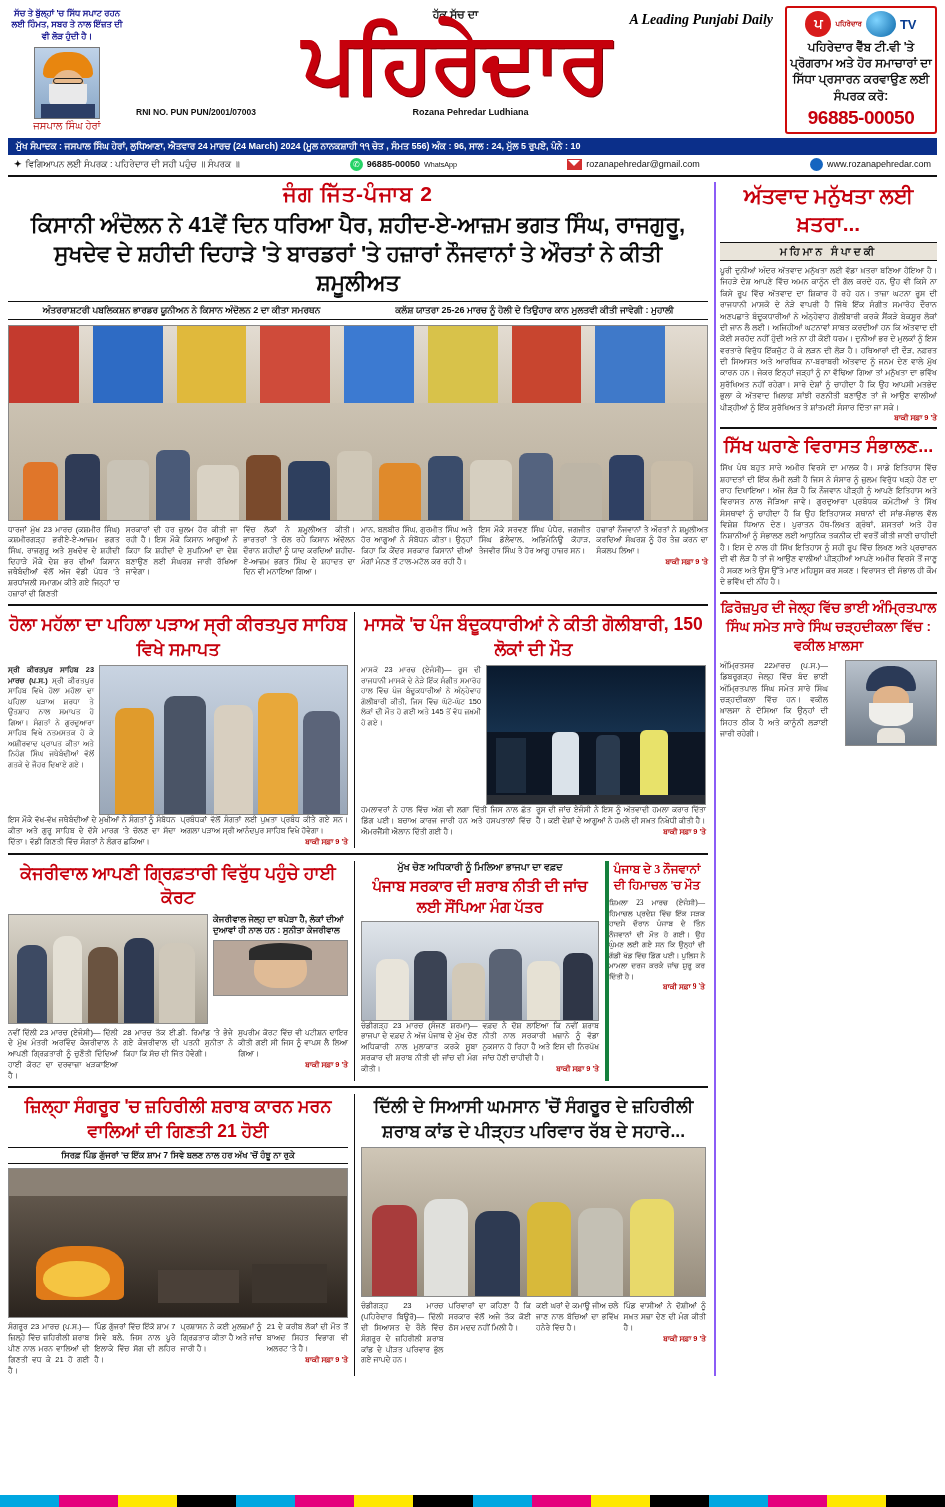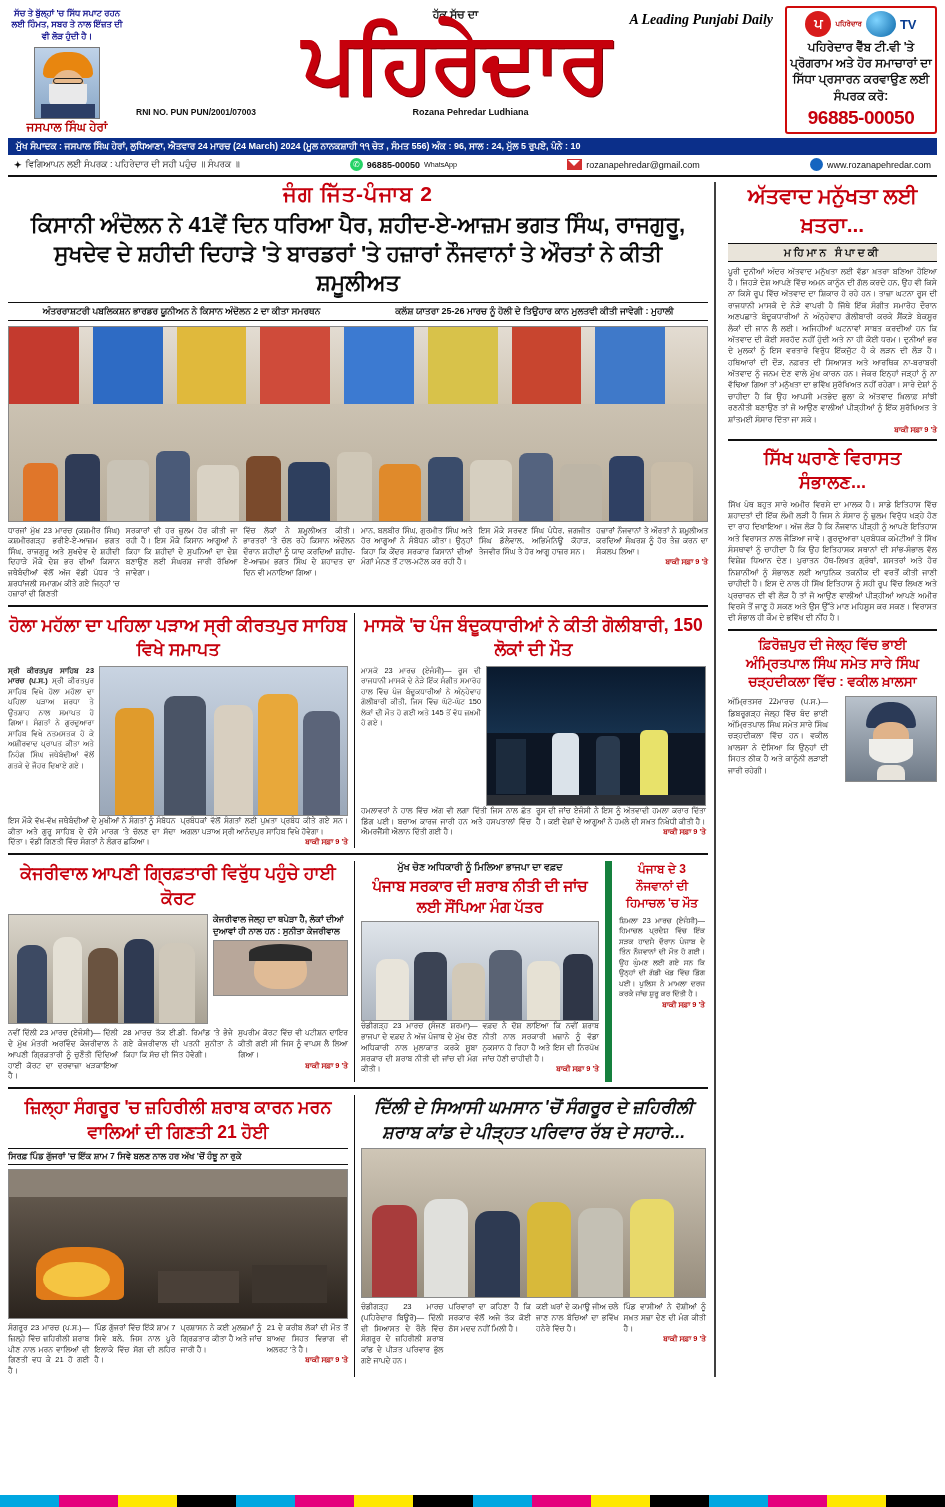--- a/index.html
+++ b/index.html
@@ -23,21 +23,21 @@
   .mh-photo {
     width: 66px; height: 72px; margin: 3px auto 1px auto;
     background: linear-gradient(#bfd2e8, #8aa8c8);
     border: 1px solid #777; position: relative; overflow: hidden;
   }
   .mh-photo .turban { position:absolute; left:8px; top:4px; width:50px; height:26px; background:#e8860f; border-radius:26px 26px 6px 6px;}
   .mh-photo .face { position:absolute; left:17px; top:22px; width:32px; height:30px; background:#e7b98c; border-radius:50% 50% 45% 45%;}
   .mh-photo .beard { position:absolute; left:14px; top:36px; width:38px; height:26px; background:#e9e9ea; border-radius:0 0 40% 40%;}
   .mh-photo .glasses { position:absolute; left:18px; top:30px; width:30px; height:6px; border:1px solid #222; border-radius:3px;}
   .mh-photo .body { position:absolute; left:6px; bottom:0; width:54px; height:14px; background:#2d3f66;}
-  .mh-left .name { font-size: 12px; font-weight: bold; color: #b40000; }
+  .mh-left .name { font-size: 10px; font-weight: normal; color: #b40000; }
 
   .mh-center { flex: 1; text-align: center; position: relative; }
   .mh-kicker { font-size: 11px; font-weight: bold; color: #111; margin-top: 2px; }
   .mh-tag { position:absolute; right: 6px; top: 6px; font-size: 14px; font-style: italic; font-weight: bold; color:#000; font-family:"Liberation Serif", serif;margin-left:10px;}
   .mh-title {
     font-size: 84px; line-height: 0.95; font-weight: bold; color: #c6000c;
     letter-spacing: -2px; margin: 2px 0 0 0; font-family: "Liberation Sans", sans-serif;
     text-shadow: 1px 1px 0 #7a0006;
   }
   .mh-sub { display:flex; justify-content: space-between; align-items:center; font-size: 8.5px; margin-top: 4px; padding: 0 4px;}
@@ -66,21 +66,21 @@
   .cb-item { display:flex; align-items:center; gap:4px; }
   .ic-wa { width:13px;height:13px;border-radius:50%;background:#25D366;color:#fff;font-size:8px;display:flex;align-items:center;justify-content:center;}
   .ic-mail { width:15px;height:11px;background:#d32f2f; position:relative;}
   .ic-mail:after{content:"";position:absolute;left:1px;top:1px;border-left:6px solid transparent;border-right:6px solid transparent;border-top:6px solid #fff;}
   .ic-web { width:13px;height:13px;border-radius:50%;background:#1565c0;}
   .ic-eps { font-size:9px; font-weight:bold;}
 
   
   .content { display: flex; gap: 6px; margin-top: 5px; }
   .left-col { width: 700px; }
-  .right-col { width: 223px; border-left: 2px solid #404040; padding-left: 12px; }
+  .right-col { width: 223px; border-left: 2px solid #8b5cf6; padding-left: 4px; }
   .rule-thick { border-top: 2px solid #111; margin: 5px 0; }
 
   
   .lead-kicker { text-align:center; font-size: 21px; font-weight:bold; color:#c6000c; letter-spacing:1px; }
   .lead-head {
     text-align:center; font-size: 22px; line-height:1.32; font-weight: bold; color:#0b0b0b; margin: 4px 2px 4px 2px;
   }
   .lead-sub {
     display:flex; border-top:1px solid #111; border-bottom:1px solid #111; padding: 3px 0;
     font-size: 9px; font-weight:bold; text-align:center; gap:6px;
@@ -96,21 +96,21 @@
 
   .cap-cols { display:flex; gap:6px; margin-top:4px; font-size:7.6px; line-height:1.4; text-align:justify;}
   .cap-cols .c { flex:1; }
   .endnote { color:#b40000; font-weight:bold; text-align:right; font-size:7.4px;}
 
   
   .row3 { display:flex; gap:6px; margin-top:6px; }
   .col-a { width: 340px; }
   .col-b { width: 352px; border-left:1px solid #111; padding-left:6px;}
   .story-head { text-align:center; font-size: 17.5px; font-weight:bold; color:#c6000c; line-height:1.4; }
-  .story-head.black { color:#111;font-style:italic; }
+  .story-head.black { color:#111; }
   .photo { border:1px solid #8a8a8a; position:relative; overflow:hidden; }
   .cols2 { display:flex; gap:5px; font-size:7.6px; line-height:1.42; text-align:justify; margin-top:0;}
   .cols2 .c { flex:1; }
   .cols3 { display:flex; gap:5px; font-size:7.6px; line-height:1.42; text-align:justify; margin-top:4px;}
   .cols3 .c { flex:1; }
 
   .row4 { display:flex; gap:6px; margin-top:6px; }
 
   
   .rc-head { text-align:center; font-size: 21px; font-weight:bold; color:#c6000c; line-height:1.34; }
@@ -346,33 +346,33 @@
           </div>
           <div class="cols2">
             <div class="c">ਚੰਡੀਗੜ੍ਹ 23 ਮਾਰਚ (ਸੰਜਣ ਸ਼ਰਮਾ)— ਭਾਜਪਾ ਦੇ ਵਫ਼ਦ ਨੇ ਅੱਜ ਪੰਜਾਬ ਦੇ ਮੁੱਖ ਚੋਣ ਅਧਿਕਾਰੀ ਨਾਲ ਮੁਲਾਕਾਤ ਕਰਕੇ ਸੂਬਾ ਸਰਕਾਰ ਦੀ ਸ਼ਰਾਬ ਨੀਤੀ ਦੀ ਜਾਂਚ ਦੀ ਮੰਗ ਕੀਤੀ।</div>
             <div class="c">
               <span>ਵਫ਼ਦ ਨੇ ਦੋਸ਼ ਲਾਇਆ ਕਿ ਨਵੀਂ ਸ਼ਰਾਬ ਨੀਤੀ ਨਾਲ ਸਰਕਾਰੀ ਖ਼ਜ਼ਾਨੇ ਨੂੰ ਵੱਡਾ ਨੁਕਸਾਨ ਹੋ ਰਿਹਾ ਹੈ ਅਤੇ ਇਸ ਦੀ ਨਿਰਪੱਖ ਜਾਂਚ ਹੋਣੀ ਚਾਹੀਦੀ ਹੈ।</span>
               <div class="endnote">ਬਾਕੀ ਸਫ਼ਾ 9 'ਤੇ</div>
             </div>
           </div>
         </div>
 
-        <div style="width:100px;border-left:7px solid #15803d;padding-left:7px;">
+        <div style="width:100px;border-left:4px solid #15803d;padding-left:0;font-family:Liberation Serif, serif;">
           <div class="story-head" style="font-size:12px;">ਪੰਜਾਬ ਦੇ 3 ਨੌਜਵਾਨਾਂ ਦੀ ਹਿਮਾਚਲ 'ਚ ਮੌਤ</div>
           <div style="font-size:7.3px;line-height:1.44;text-align:justify;margin-top:4px;">ਸ਼ਿਮਲਾ 23 ਮਾਰਚ (ਏਜੰਸੀ)— ਹਿਮਾਚਲ ਪ੍ਰਦੇਸ਼ ਵਿੱਚ ਇੱਕ ਸੜਕ ਹਾਦਸੇ ਦੌਰਾਨ ਪੰਜਾਬ ਦੇ ਤਿੰਨ ਨੌਜਵਾਨਾਂ ਦੀ ਮੌਤ ਹੋ ਗਈ। ਉਹ ਘੁੰਮਣ ਲਈ ਗਏ ਸਨ ਕਿ ਉਨ੍ਹਾਂ ਦੀ ਗੱਡੀ ਖੱਡ ਵਿੱਚ ਡਿੱਗ ਪਈ। ਪੁਲਿਸ ਨੇ ਮਾਮਲਾ ਦਰਜ ਕਰਕੇ ਜਾਂਚ ਸ਼ੁਰੂ ਕਰ ਦਿੱਤੀ ਹੈ।</div>
           <div class="endnote">ਬਾਕੀ ਸਫ਼ਾ 9 'ਤੇ</div>
         </div>
       </div>
 
       <div class="rule-thick"></div>
 
       <div class="row3">
         <div class="col-a">
           <div class="story-head">ਜ਼ਿਲ੍ਹਾ ਸੰਗਰੂਰ 'ਚ ਜ਼ਹਿਰੀਲੀ ਸ਼ਰਾਬ ਕਾਰਨ ਮਰਨ ਵਾਲਿਆਂ ਦੀ ਗਿਣਤੀ 21 ਹੋਈ</div>
-          <div style="text-align:left;font-size:8.6px;font-weight:bold;border-top:1px solid #111;border-bottom:1px solid #111;margin-top:4px;padding:2px 0;">ਸਿਰਫ਼ ਪਿੰਡ ਗੁੱਜਰਾਂ 'ਚ ਇੱਕ ਸ਼ਾਮ 7 ਸਿਵੇ ਬਲਣ ਨਾਲ ਹਰ ਅੱਖ 'ਚੋਂ ਹੰਝੂ ਨਾ ਰੁਕੇ</div>
+          <div style="text-align:center;font-size:8.6px;font-weight:bold;border-top:1px solid #111;border-bottom:1px solid #111;margin-top:4px;padding:2px 0;">ਸਿਰਫ਼ ਪਿੰਡ ਗੁੱਜਰਾਂ 'ਚ ਇੱਕ ਸ਼ਾਮ 7 ਸਿਵੇ ਬਲਣ ਨਾਲ ਹਰ ਅੱਖ 'ਚੋਂ ਹੰਝੂ ਨਾ ਰੁਕੇ</div>
           <div class="photo" style="height:150px;margin-top:4px;background:#2a2420;position:relative;">
             <div style="position:absolute;inset:0;background:linear-gradient(#6d6256,#2b241e);"></div>
             <div style="position:absolute;left:8%;bottom:12%;width:26%;height:36%;background:#e07b19;border-radius:40% 40% 10% 10%;"></div>
             <div style="position:absolute;left:10%;bottom:14%;width:20%;height:24%;background:#f5c542;border-radius:50%;"></div>
             <div style="position:absolute;left:44%;bottom:10%;width:24%;height:22%;background:#4a4038;"></div>
             <div style="position:absolute;left:72%;bottom:10%;width:22%;height:26%;background:#3d352e;"></div>
             <div style="position:absolute;left:0;top:0;width:100%;height:18%;background:#8b8175;"></div>
           </div>
           <div class="cols3" style="margin-top:4px;">
             <div class="c">ਸੰਗਰੂਰ 23 ਮਾਰਚ (ਪ.ਸ.)— ਜ਼ਿਲ੍ਹੇ ਵਿੱਚ ਜ਼ਹਿਰੀਲੀ ਸ਼ਰਾਬ ਪੀਣ ਨਾਲ ਮਰਨ ਵਾਲਿਆਂ ਦੀ ਗਿਣਤੀ ਵਧ ਕੇ 21 ਹੋ ਗਈ ਹੈ।</div>
@@ -413,21 +413,21 @@
     <div class="right-col">
       <div class="rc-head">ਅੱਤਵਾਦ ਮਨੁੱਖਤਾ ਲਈ ਖ਼ਤਰਾ...</div>
       <div class="rc-badge">ਮਹਿਮਾਨ ਸੰਪਾਦਕੀ</div>
       <div class="rc-body">ਪੂਰੀ ਦੁਨੀਆਂ ਅੰਦਰ ਅੱਤਵਾਦ ਮਨੁੱਖਤਾ ਲਈ ਵੱਡਾ ਖ਼ਤਰਾ ਬਣਿਆ ਹੋਇਆ ਹੈ। ਜਿਹੜੇ ਦੇਸ਼ ਆਪਣੇ ਵਿੱਚ ਅਮਨ ਕਾਨੂੰਨ ਦੀ ਗੱਲ ਕਰਦੇ ਹਨ, ਉਹ ਵੀ ਕਿਸੇ ਨਾ ਕਿਸੇ ਰੂਪ ਵਿੱਚ ਅੱਤਵਾਦ ਦਾ ਸ਼ਿਕਾਰ ਹੋ ਰਹੇ ਹਨ। ਤਾਜ਼ਾ ਘਟਨਾ ਰੂਸ ਦੀ ਰਾਜਧਾਨੀ ਮਾਸਕੋ ਦੇ ਨੇੜੇ ਵਾਪਰੀ ਹੈ ਜਿੱਥੇ ਇੱਕ ਸੰਗੀਤ ਸਮਾਰੋਹ ਦੌਰਾਨ ਅਣਪਛਾਤੇ ਬੰਦੂਕਧਾਰੀਆਂ ਨੇ ਅੰਨ੍ਹੇਵਾਹ ਗੋਲੀਬਾਰੀ ਕਰਕੇ ਸੈਂਕੜੇ ਬੇਕਸੂਰ ਲੋਕਾਂ ਦੀ ਜਾਨ ਲੈ ਲਈ। ਅਜਿਹੀਆਂ ਘਟਨਾਵਾਂ ਸਾਬਤ ਕਰਦੀਆਂ ਹਨ ਕਿ ਅੱਤਵਾਦ ਦੀ ਕੋਈ ਸਰਹੱਦ ਨਹੀਂ ਹੁੰਦੀ ਅਤੇ ਨਾ ਹੀ ਕੋਈ ਧਰਮ। ਦੁਨੀਆਂ ਭਰ ਦੇ ਮੁਲਕਾਂ ਨੂੰ ਇਸ ਵਰਤਾਰੇ ਵਿਰੁੱਧ ਇੱਕਜੁੱਟ ਹੋ ਕੇ ਲੜਨ ਦੀ ਲੋੜ ਹੈ। ਹਥਿਆਰਾਂ ਦੀ ਦੌੜ, ਨਫ਼ਰਤ ਦੀ ਸਿਆਸਤ ਅਤੇ ਆਰਥਿਕ ਨਾ-ਬਰਾਬਰੀ ਅੱਤਵਾਦ ਨੂੰ ਜਨਮ ਦੇਣ ਵਾਲੇ ਮੁੱਖ ਕਾਰਨ ਹਨ। ਜੇਕਰ ਇਨ੍ਹਾਂ ਜੜ੍ਹਾਂ ਨੂੰ ਨਾ ਵੱਢਿਆ ਗਿਆ ਤਾਂ ਮਨੁੱਖਤਾ ਦਾ ਭਵਿੱਖ ਸੁਰੱਖਿਅਤ ਨਹੀਂ ਰਹੇਗਾ। ਸਾਰੇ ਦੇਸ਼ਾਂ ਨੂੰ ਚਾਹੀਦਾ ਹੈ ਕਿ ਉਹ ਆਪਸੀ ਮਤਭੇਦ ਭੁਲਾ ਕੇ ਅੱਤਵਾਦ ਖ਼ਿਲਾਫ਼ ਸਾਂਝੀ ਰਣਨੀਤੀ ਬਣਾਉਣ ਤਾਂ ਜੋ ਆਉਣ ਵਾਲੀਆਂ ਪੀੜ੍ਹੀਆਂ ਨੂੰ ਇੱਕ ਸੁਰੱਖਿਅਤ ਤੇ ਸ਼ਾਂਤਮਈ ਸੰਸਾਰ ਦਿੱਤਾ ਜਾ ਸਕੇ।</div>
       <div class="endnote">ਬਾਕੀ ਸਫ਼ਾ 9 'ਤੇ</div>
 
       <div class="rc-head2">ਸਿੱਖ ਘਰਾਣੇ ਵਿਰਾਸਤ ਸੰਭਾਲਣ...</div>
       <div class="rc-body" style="margin-top:4px;">ਸਿੱਖ ਪੰਥ ਬਹੁਤ ਸਾਰੇ ਅਮੀਰ ਵਿਰਸੇ ਦਾ ਮਾਲਕ ਹੈ। ਸਾਡੇ ਇਤਿਹਾਸ ਵਿੱਚ ਸ਼ਹਾਦਤਾਂ ਦੀ ਇੱਕ ਲੰਮੀ ਲੜੀ ਹੈ ਜਿਸ ਨੇ ਸੰਸਾਰ ਨੂੰ ਜ਼ੁਲਮ ਵਿਰੁੱਧ ਖੜ੍ਹੇ ਹੋਣ ਦਾ ਰਾਹ ਦਿਖਾਇਆ। ਅੱਜ ਲੋੜ ਹੈ ਕਿ ਨੌਜਵਾਨ ਪੀੜ੍ਹੀ ਨੂੰ ਆਪਣੇ ਇਤਿਹਾਸ ਅਤੇ ਵਿਰਾਸਤ ਨਾਲ ਜੋੜਿਆ ਜਾਵੇ। ਗੁਰਦੁਆਰਾ ਪ੍ਰਬੰਧਕ ਕਮੇਟੀਆਂ ਤੇ ਸਿੱਖ ਸੰਸਥਾਵਾਂ ਨੂੰ ਚਾਹੀਦਾ ਹੈ ਕਿ ਉਹ ਇਤਿਹਾਸਕ ਸਥਾਨਾਂ ਦੀ ਸਾਂਭ-ਸੰਭਾਲ ਵੱਲ ਵਿਸ਼ੇਸ਼ ਧਿਆਨ ਦੇਣ। ਪੁਰਾਤਨ ਹੱਥ-ਲਿਖਤ ਗ੍ਰੰਥਾਂ, ਸ਼ਸਤਰਾਂ ਅਤੇ ਹੋਰ ਨਿਸ਼ਾਨੀਆਂ ਨੂੰ ਸੰਭਾਲਣ ਲਈ ਆਧੁਨਿਕ ਤਕਨੀਕ ਦੀ ਵਰਤੋਂ ਕੀਤੀ ਜਾਣੀ ਚਾਹੀਦੀ ਹੈ। ਇਸ ਦੇ ਨਾਲ ਹੀ ਸਿੱਖ ਇਤਿਹਾਸ ਨੂੰ ਸਹੀ ਰੂਪ ਵਿੱਚ ਲਿਖਣ ਅਤੇ ਪ੍ਰਚਾਰਨ ਦੀ ਵੀ ਲੋੜ ਹੈ ਤਾਂ ਜੋ ਆਉਣ ਵਾਲੀਆਂ ਪੀੜ੍ਹੀਆਂ ਆਪਣੇ ਅਮੀਰ ਵਿਰਸੇ ਤੋਂ ਜਾਣੂ ਹੋ ਸਕਣ ਅਤੇ ਉਸ ਉੱਤੇ ਮਾਣ ਮਹਿਸੂਸ ਕਰ ਸਕਣ। ਵਿਰਾਸਤ ਦੀ ਸੰਭਾਲ ਹੀ ਕੌਮ ਦੇ ਭਵਿੱਖ ਦੀ ਨੀਂਹ ਹੈ।</div>
 
       <div class="rc-head3">ਫ਼ਿਰੋਜ਼ਪੁਰ ਦੀ ਜੇਲ੍ਹ ਵਿੱਚ ਭਾਈ ਅੰਮ੍ਰਿਤਪਾਲ ਸਿੰਘ ਸਮੇਤ ਸਾਰੇ ਸਿੰਘ ਚੜ੍ਹਦੀਕਲਾ ਵਿੱਚ : ਵਕੀਲ ਖ਼ਾਲਸਾ</div>
-      <div style="display:flex;gap:17px;margin-top:4px;font-family:Liberation Serif, serif;">
+      <div style="display:flex;gap:17px;margin-top:4px;">
         <div class="rc-body" style="flex:1;">ਅੰਮ੍ਰਿਤਸਰ 22ਮਾਰਚ (ਪ.ਸ.)— ਡਿਬਰੂਗੜ੍ਹ ਜੇਲ੍ਹ ਵਿੱਚ ਬੰਦ ਭਾਈ ਅੰਮ੍ਰਿਤਪਾਲ ਸਿੰਘ ਸਮੇਤ ਸਾਰੇ ਸਿੰਘ ਚੜ੍ਹਦੀਕਲਾ ਵਿੱਚ ਹਨ। ਵਕੀਲ ਖ਼ਾਲਸਾ ਨੇ ਦੱਸਿਆ ਕਿ ਉਨ੍ਹਾਂ ਦੀ ਸਿਹਤ ਠੀਕ ਹੈ ਅਤੇ ਕਾਨੂੰਨੀ ਲੜਾਈ ਜਾਰੀ ਰਹੇਗੀ।</div>
         <div class="photo" style="width:92px;height:86px;background:#9aa3ae;position:relative;">
           <div style="position:absolute;inset:0;background:linear-gradient(#b9c2cc,#6f7a87);"></div>
           <div style="position:absolute;left:22%;top:6%;width:56%;height:30%;background:#2b3a57;border-radius:26px 26px 4px 4px;"></div>
           <div style="position:absolute;left:30%;top:30%;width:40%;height:34%;background:#e0b38a;border-radius:45%;"></div>
           <div style="position:absolute;left:26%;top:50%;width:48%;height:28%;background:#efeeea;border-radius:0 0 45% 45%;"></div>
           <div style="position:absolute;left:34%;bottom:2%;width:32%;height:18%;background:#e8e4dc;border-radius:8px 8px 0 0;"></div>
         </div>
       </div>
     </div>

